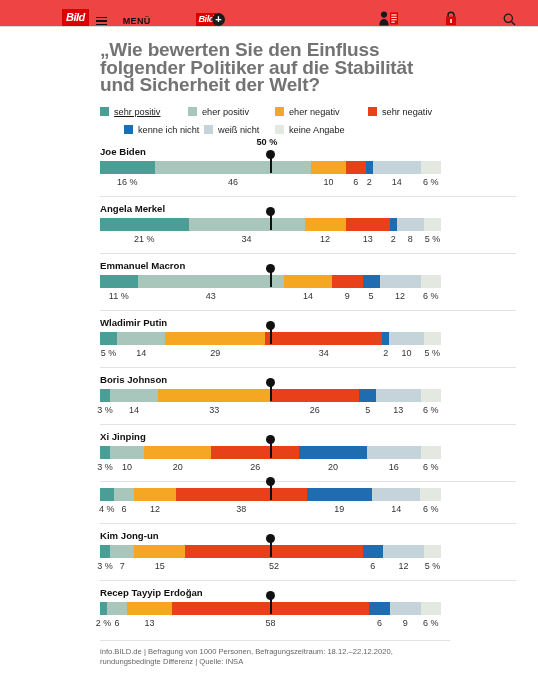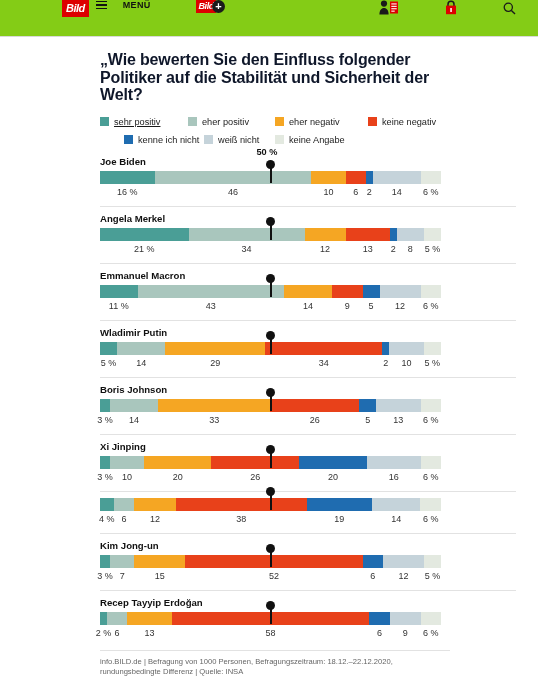--- a/index.html
+++ b/index.html
@@ -7,25 +7,25 @@
     width: 538px; height: 689px;
     background: #ffffff;
     font-family: "Liberation Sans", sans-serif;
     color: #1a1a1a;
     overflow: hidden;
   }
 
   
   .header {
     position: relative;
-    height: 37px;
+    height: 27px;
     border-bottom: 1px solid #d9d9d9;
     display: flex;
-    align-items: flex-start;
-    background: #84cc16;
+    align-items: flex-end;
+    background: #ef4444;
   }
   .bild-logo {
     margin-left: 62px;
     background: #dd0000;
     color: #ffffff;
     font-weight: bold;
     font-size: 11px;
     line-height: 13px;
     padding: 1px 3px 1px 3px;
     letter-spacing: -0.5px;
@@ -82,25 +82,25 @@
     padding-right: 22px;
   }
   .icon-person-doc { position: relative; width: 20px; height: 15px; }
   .icon-search { width: 13px; height: 13px; }
   .icon-lock { width: 12px; height: 15px; }
 
   
   .content { padding: 14px 22px 0 100px; }
 
   .chart-title {
-    font-size: 16px;
+    font-size: 19px;
     font-weight: bold;
     line-height: 17.5px;
     letter-spacing: -0.15px;
-    color: #0f172a;
+    color: #737373;
     max-width: 345px;
   }
 
   .legend {
     margin-top: 11px;
     display: block;
   }
   .legend-row { display: flex; align-items: center; margin-bottom: 4px; }
   .legend-item { display: flex; align-items: center; }
   .legend-swatch { width: 9px; height: 9px; margin-right: 5px; flex: none; }
@@ -222,21 +222,21 @@
         <div class="legend-item" style="position: absolute; left: 88px;">
           <span class="legend-swatch" style="background: rgb(169, 198, 189);"></span>
           <span class="legend-text">eher positiv</span>
         </div>
         <div class="legend-item" style="position: absolute; left: 175px;">
           <span class="legend-swatch" style="background: rgb(245, 166, 35);"></span>
           <span class="legend-text">eher negativ</span>
         </div>
         <div class="legend-item" style="position: absolute; left: 268px;">
           <span class="legend-swatch" style="background: rgb(232, 65, 26);"></span>
-          <span class="legend-text">keine negativ</span>
+          <span class="legend-text">sehr negativ</span>
         </div>
       </div>
       <div class="legend-row" style="position: relative; height: 14px;">
         <div class="legend-item" style="position: absolute; left: 0px; padding-left: 24px;">
           <span class="legend-swatch" style="background: rgb(31, 108, 176);"></span>
           <span class="legend-text">kenne ich nicht</span>
         </div>
         <div class="legend-item" style="position: absolute; left: 104px;">
           <span class="legend-swatch" style="background: rgb(197, 211, 218);"></span>
           <span class="legend-text">weiß nicht</span>

